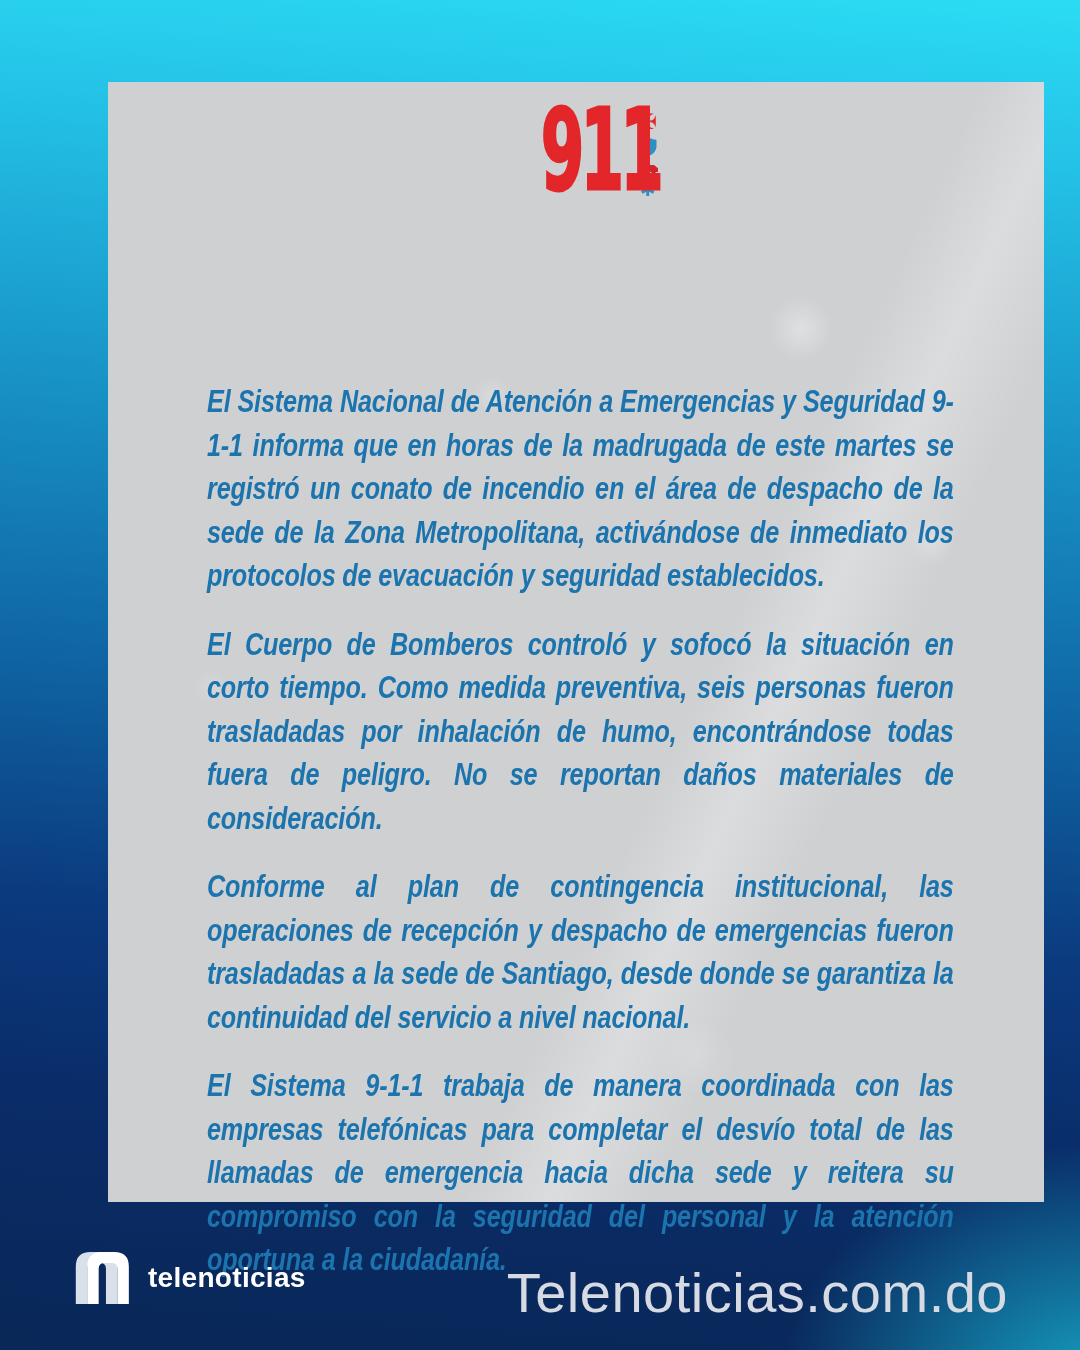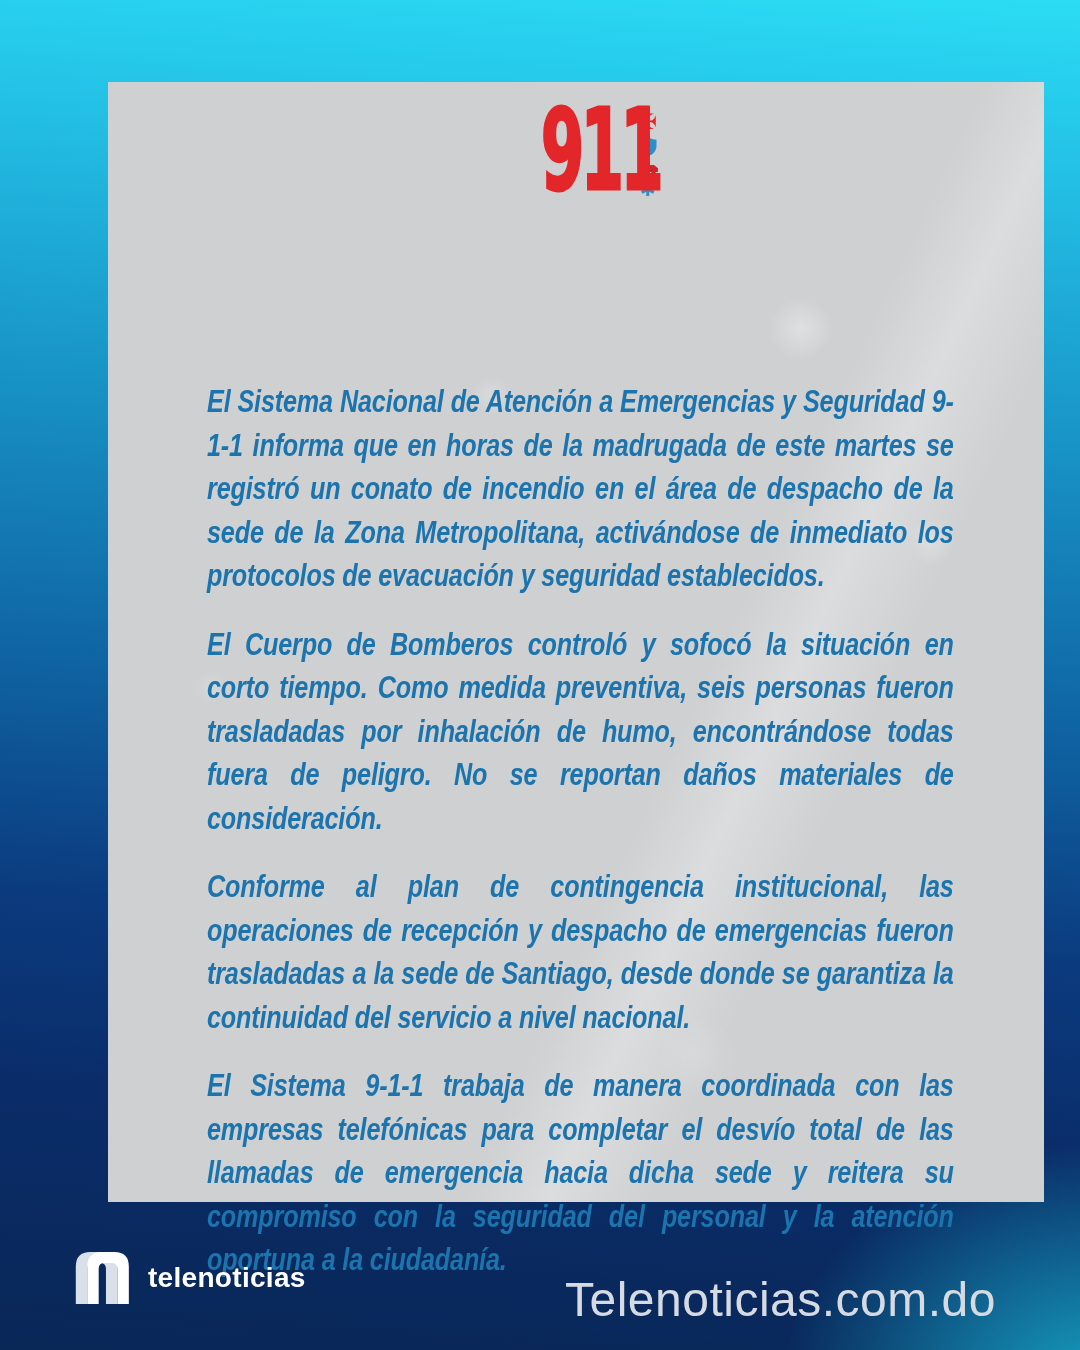--- a/index.html
+++ b/index.html
@@ -63,22 +63,22 @@
     transform:scaleX(.826); transform-origin:0 0;
     color:#1B74AD; font-style:italic; font-weight:bold;
     font-size:30.5px; line-height:43.5px; letter-spacing:-.2px;
     text-align:justify;
   }
   .copy p { margin:0 0 25px 0; }
   
   .brand { position:absolute; left:74px; top:1252px; display:flex; align-items:flex-end; gap:8px; }
   .brand-name { color:#FFFFFF; font-weight:bold; font-size:28px; letter-spacing:.3px; padding-bottom:10px; }
   .website {
-    position:absolute; right:72px; top:1260px; margin:12px;
-    font-size:48px; font-weight:normal; color:#D6DAE3; letter-spacing:.5px;
+    position:absolute; right:72px; top:1260px; margin:0;
+    font-size:56px; font-weight:normal; color:#D6DAE3; letter-spacing:.5px;
   }
 </style>
 </head>
 <body>
 
 <div class="page">
 
   <div class="card">
 
     <div class="logo911">

